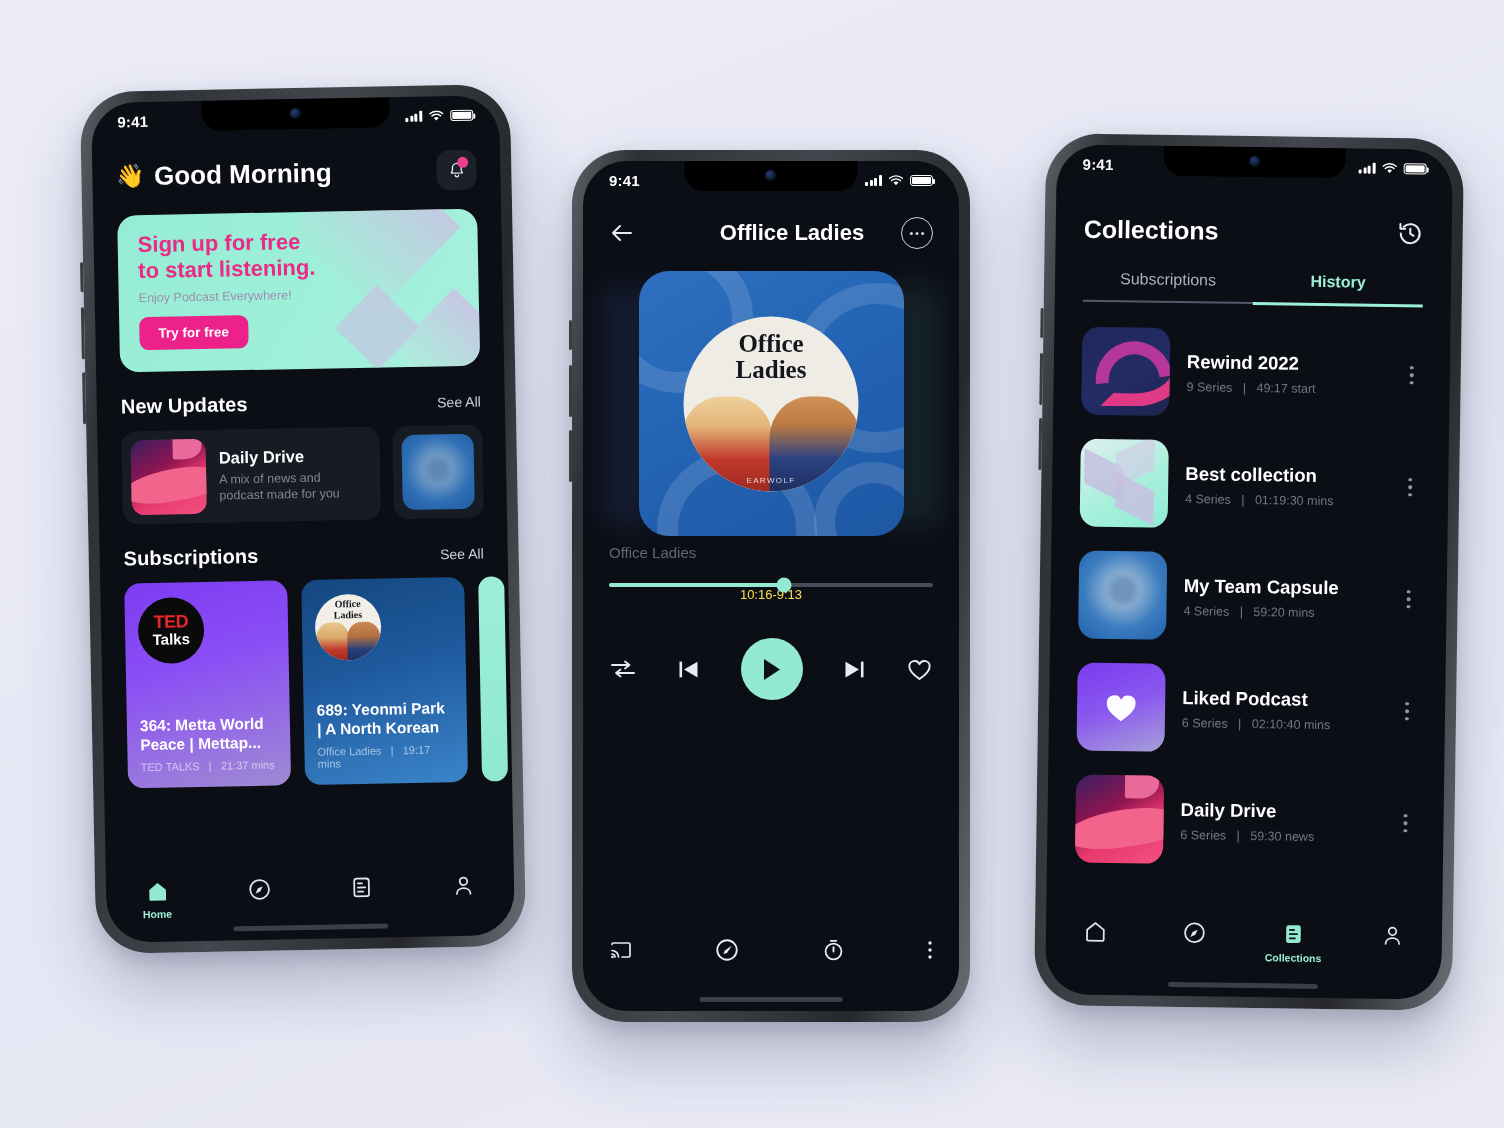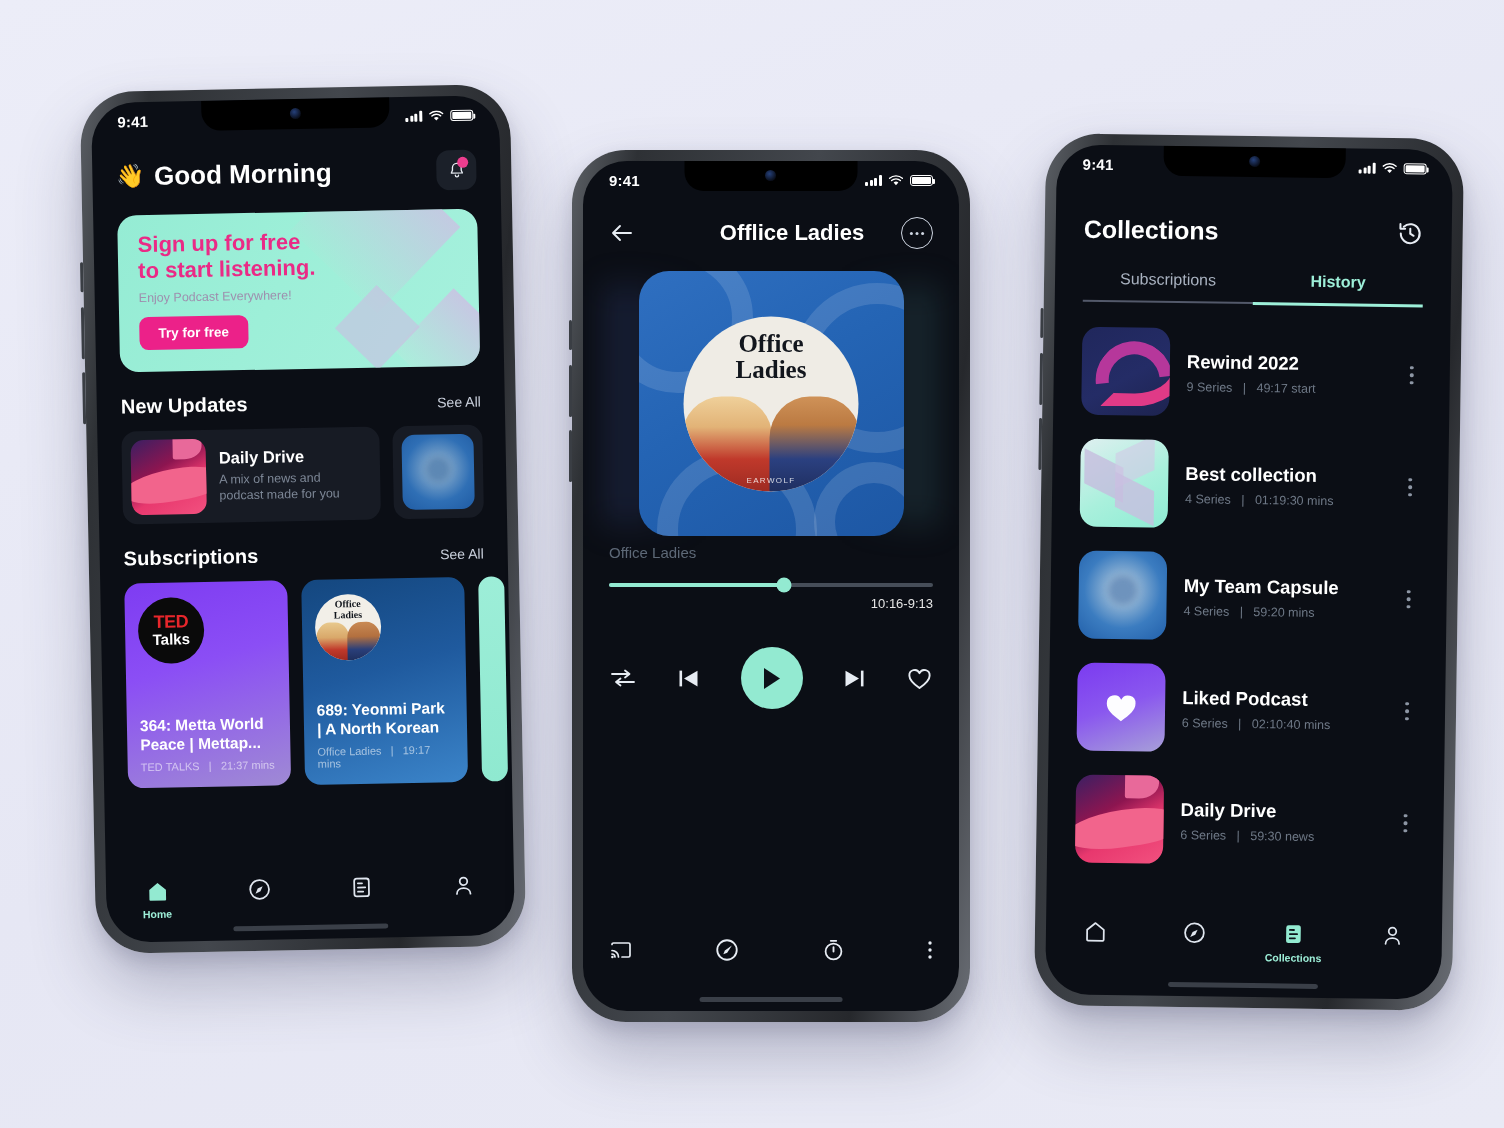--- a/index.html
+++ b/index.html
@@ -146,21 +146,21 @@
   .disc .p2f{ right:-1%; background:linear-gradient(180deg,#cf9258 0%,#bb7a42 30%,#2b4080 66%,#1f2f60 100%);
      border-radius:44% 44% 0 0; }
   .disc .ew{ position:absolute; bottom:7px; left:0; right:0; text-align:center; color:#fff;
      font-size:8px; letter-spacing:1.4px; opacity:.8; }
   .ep-title{ color:#fff; font-size:23px; font-weight:700; line-height:1.22; margin-top:34px; }
   .ep-sub{ color:#5e6977; font-size:15px; margin-top:8px; }
   .track{ margin-top:22px; height:4px; background:#464d58; border-radius:3px; position:relative; }
   .track .fill{ position:absolute; left:0; top:0; bottom:0; background:#93ead1; border-radius:3px; }
   .track .knob{ position:absolute; top:50%; transform:translate(-50%,-50%); width:15px; height:15px;
      border-radius:50%; background:#93ead1; }
-  .times{ display:flex; justify-content:flex-end; margin-top:9px; color:#e5e5e5; font-size:13px; }
+  .times{ display:flex; justify-content:center; color:#fde047; font-size:13px; }
   .ctrls{ display:flex; align-items:center; justify-content:space-between; margin-top:36px; }
   .play{ width:62px; height:62px; border-radius:50%; background:#93ead1;
      display:flex; align-items:center; justify-content:center; }
   .p2-bottom{ position:absolute; left:26px; right:26px; bottom:48px;
      display:flex; justify-content:space-between; align-items:center; }
 
   
   #p3{ left:1040px; top:136px; width:418px; height:872px; transform:rotate(0.8deg); }
   #p3 .body{ padding:0 28px; }
   .coll-head{ display:flex; align-items:center; justify-content:space-between; margin-top:42px; }

